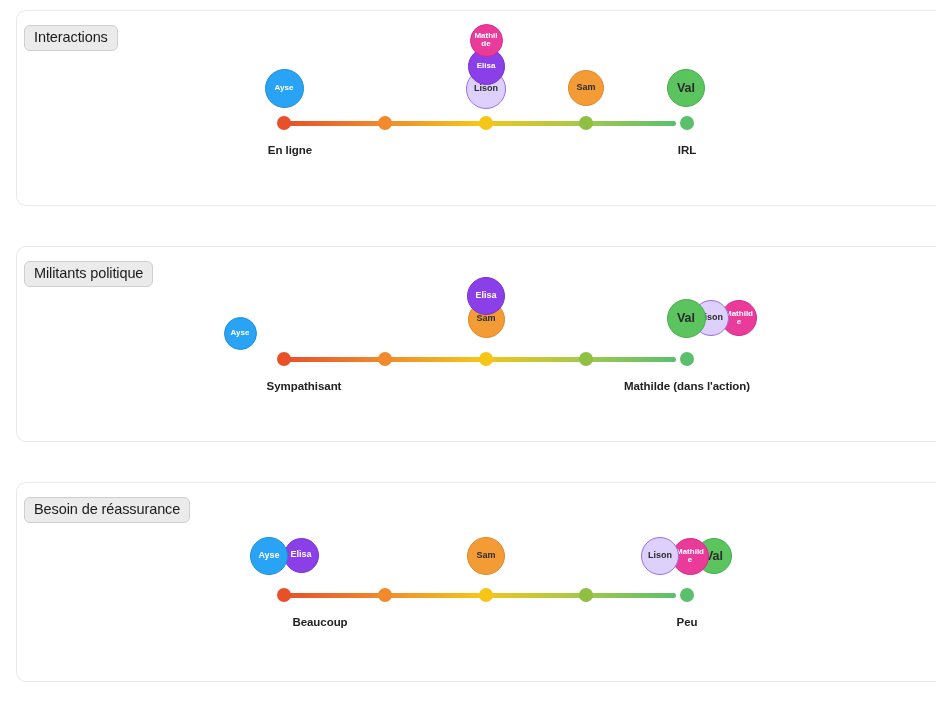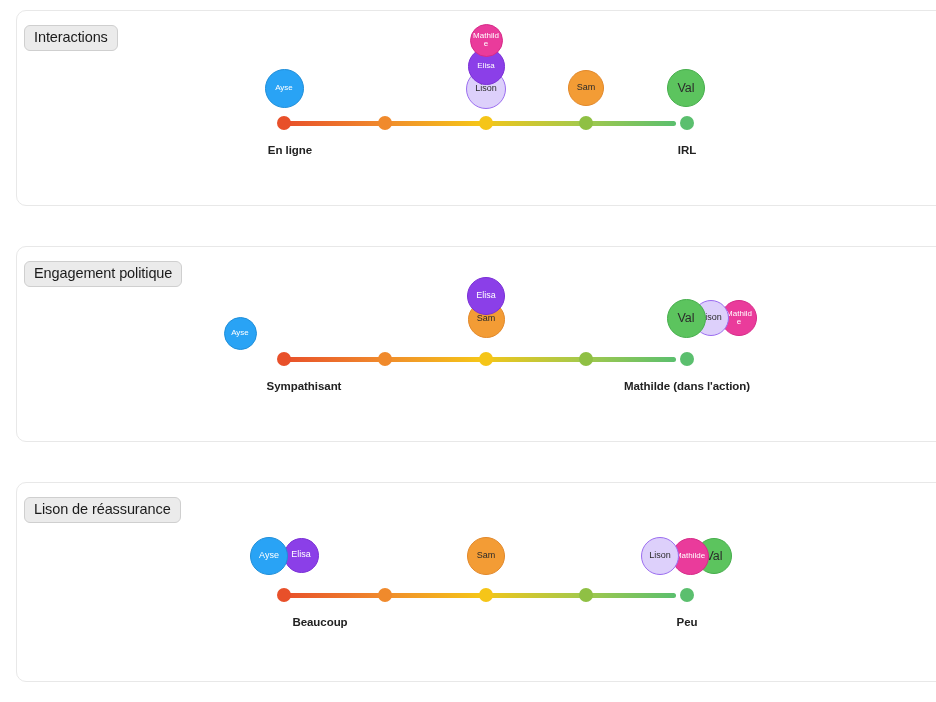--- a/index.html
+++ b/index.html
@@ -83,37 +83,38 @@
     position: absolute;
     border-radius: 50%;
     display: flex;
     align-items: center;
     justify-content: center;
     text-align: center;
     line-height: 1.02;
     overflow: hidden;
     word-break: break-word;
     padding: 0 2px;
+    font-weight: bold;
   }
 </style>
 </head>
 <body>
 
 <div id="app">
 
   <div class="card card-1">
     <div class="badge">Interactions</div>
   </div>
 
   <div class="card card-2">
-    <div class="badge">Engagement politique</div>
+    <div class="badge">Militants politique</div>
   </div>
 
   <div class="card card-3">
-    <div class="badge">Lison de réassurance</div>
+    <div class="badge">Besoin de réassurance</div>
   </div>
 
   <div id="overlay">
       <div class="spectrum" style="top: 116px;">
         <div class="spec-line" style="background: linear-gradient(to right, rgb(232, 80, 42) 0%, rgb(240, 138, 44) 25%, rgb(245, 197, 24) 50%, rgb(167, 201, 74) 75%, rgb(91, 191, 110) 100%);"></div>
         <div class="spec-dot" style="left: 16px; background: rgb(232, 80, 42);"></div>
         <div class="spec-dot" style="left: 117px; background: rgb(240, 138, 44);"></div>
         <div class="spec-dot" style="left: 218px; background: rgb(245, 197, 24);"></div>
         <div class="spec-dot" style="left: 318px; background: rgb(143, 192, 68);"></div>
         <div class="spec-dot" style="left: 419px; background: rgb(91, 191, 110);"></div>

